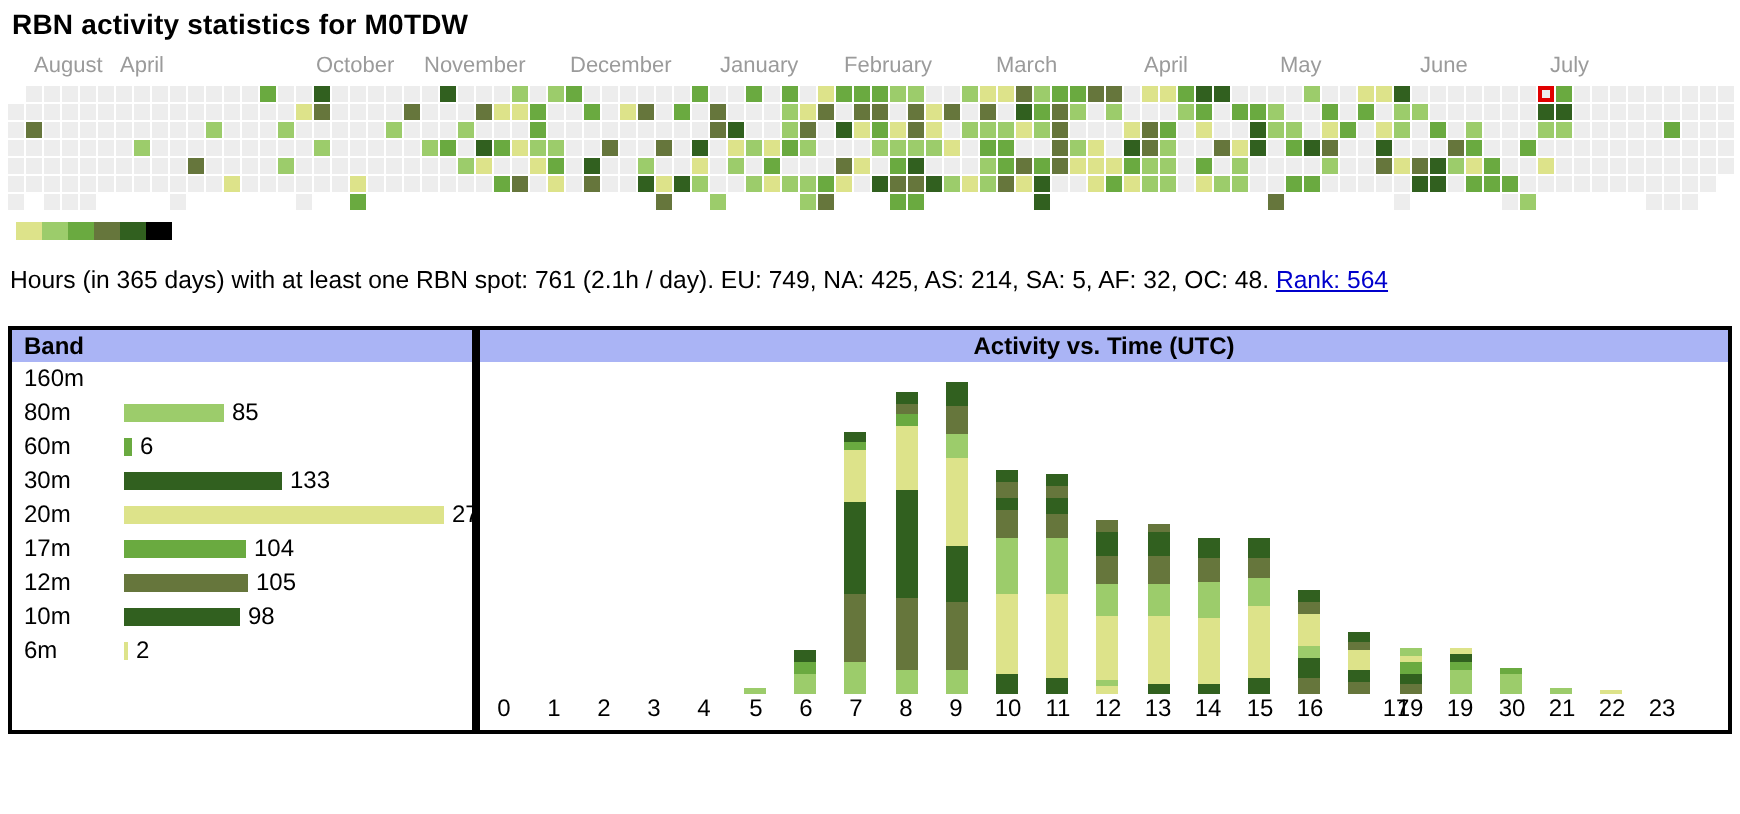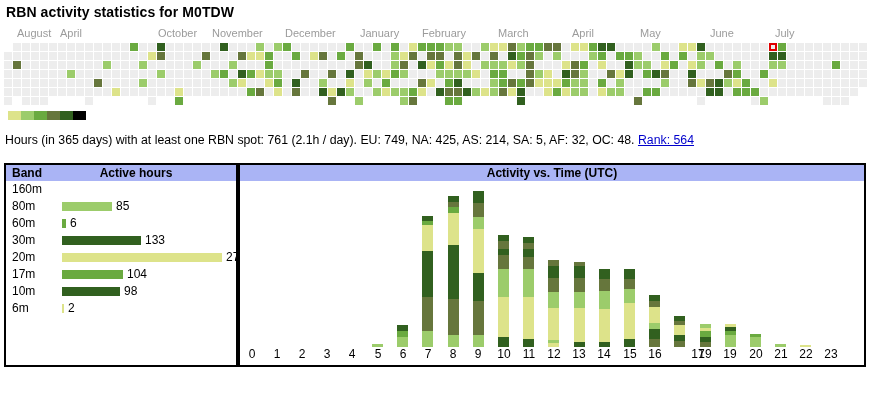--- a/index.html
+++ b/index.html
@@ -719,21 +719,20 @@
     </div>
 
   <div class="stats">
     <span>Hours (in 365 days) with at least one RBN spot: 761 (2.1h / day). EU: 749, NA: 425, AS: 214, SA: 5, AF: 32, OC: 48.</span>
     <a href="#">Rank: 564</a>
   </div>
 
   <div class="panel panel-left">
     <div class="phead">
       <span class="h-band">Band</span>
-      <span class="h-hours-off">Active hours</span>
     </div>
     <div class="bands">
         <div class="brow">
           <span class="blabel">160m</span>
         </div>
         <div class="brow">
           <span class="blabel">80m</span>
           <span class="bbar" style="width: 50px; background: rgb(156, 204, 107);"></span>
           <span class="bval" style="left: 110px;">85</span>
         </div>
@@ -749,20 +748,25 @@
         </div>
         <div class="brow">
           <span class="blabel">20m</span>
           <span class="bbar" style="width: 160px; background: rgb(221, 227, 138);"></span>
           <span class="bval" style="left: 220px;">271</span>
         </div>
         <div class="brow">
           <span class="blabel">17m</span>
           <span class="bbar" style="width: 61px; background: rgb(106, 170, 64);"></span>
           <span class="bval" style="left: 121px;">104</span>
+        </div>
+        <div class="brow">
+          <span class="blabel">12m</span>
+          <span class="bbar" style="width: 62px; background: rgb(102, 118, 60);"></span>
+          <span class="bval" style="left: 122px;">105</span>
         </div>
         <div class="brow">
           <span class="blabel">10m</span>
           <span class="bbar" style="width: 58px; background: rgb(49, 96, 31);"></span>
           <span class="bval" style="left: 118px;">98</span>
         </div>
         <div class="brow">
           <span class="blabel">6m</span>
           <span class="bbar" style="width: 2px; background: rgb(221, 227, 138);"></span>
           <span class="bval" style="left: 62px;">2</span>
@@ -918,21 +922,21 @@
           <div class="xtick" style="left: 254px;">10</div>
           <div class="xtick" style="left: 279px;">11</div>
           <div class="xtick" style="left: 304px;">12</div>
           <div class="xtick" style="left: 329px;">13</div>
           <div class="xtick" style="left: 354px;">14</div>
           <div class="xtick" style="left: 380px;">15</div>
           <div class="xtick" style="left: 405px;">16</div>
           <div class="xtick" style="left: 448px;">17</div>
           <div class="xtick" style="left: 455px;">19</div>
           <div class="xtick" style="left: 480px;">19</div>
-          <div class="xtick" style="left: 506px;">20</div>
+          <div class="xtick" style="left: 506px;">30</div>
           <div class="xtick" style="left: 531px;">21</div>
           <div class="xtick" style="left: 556px;">22</div>
           <div class="xtick" style="left: 581px;">23</div>
         </div>
     </div>
   </div>
 
 
 </div>
 

